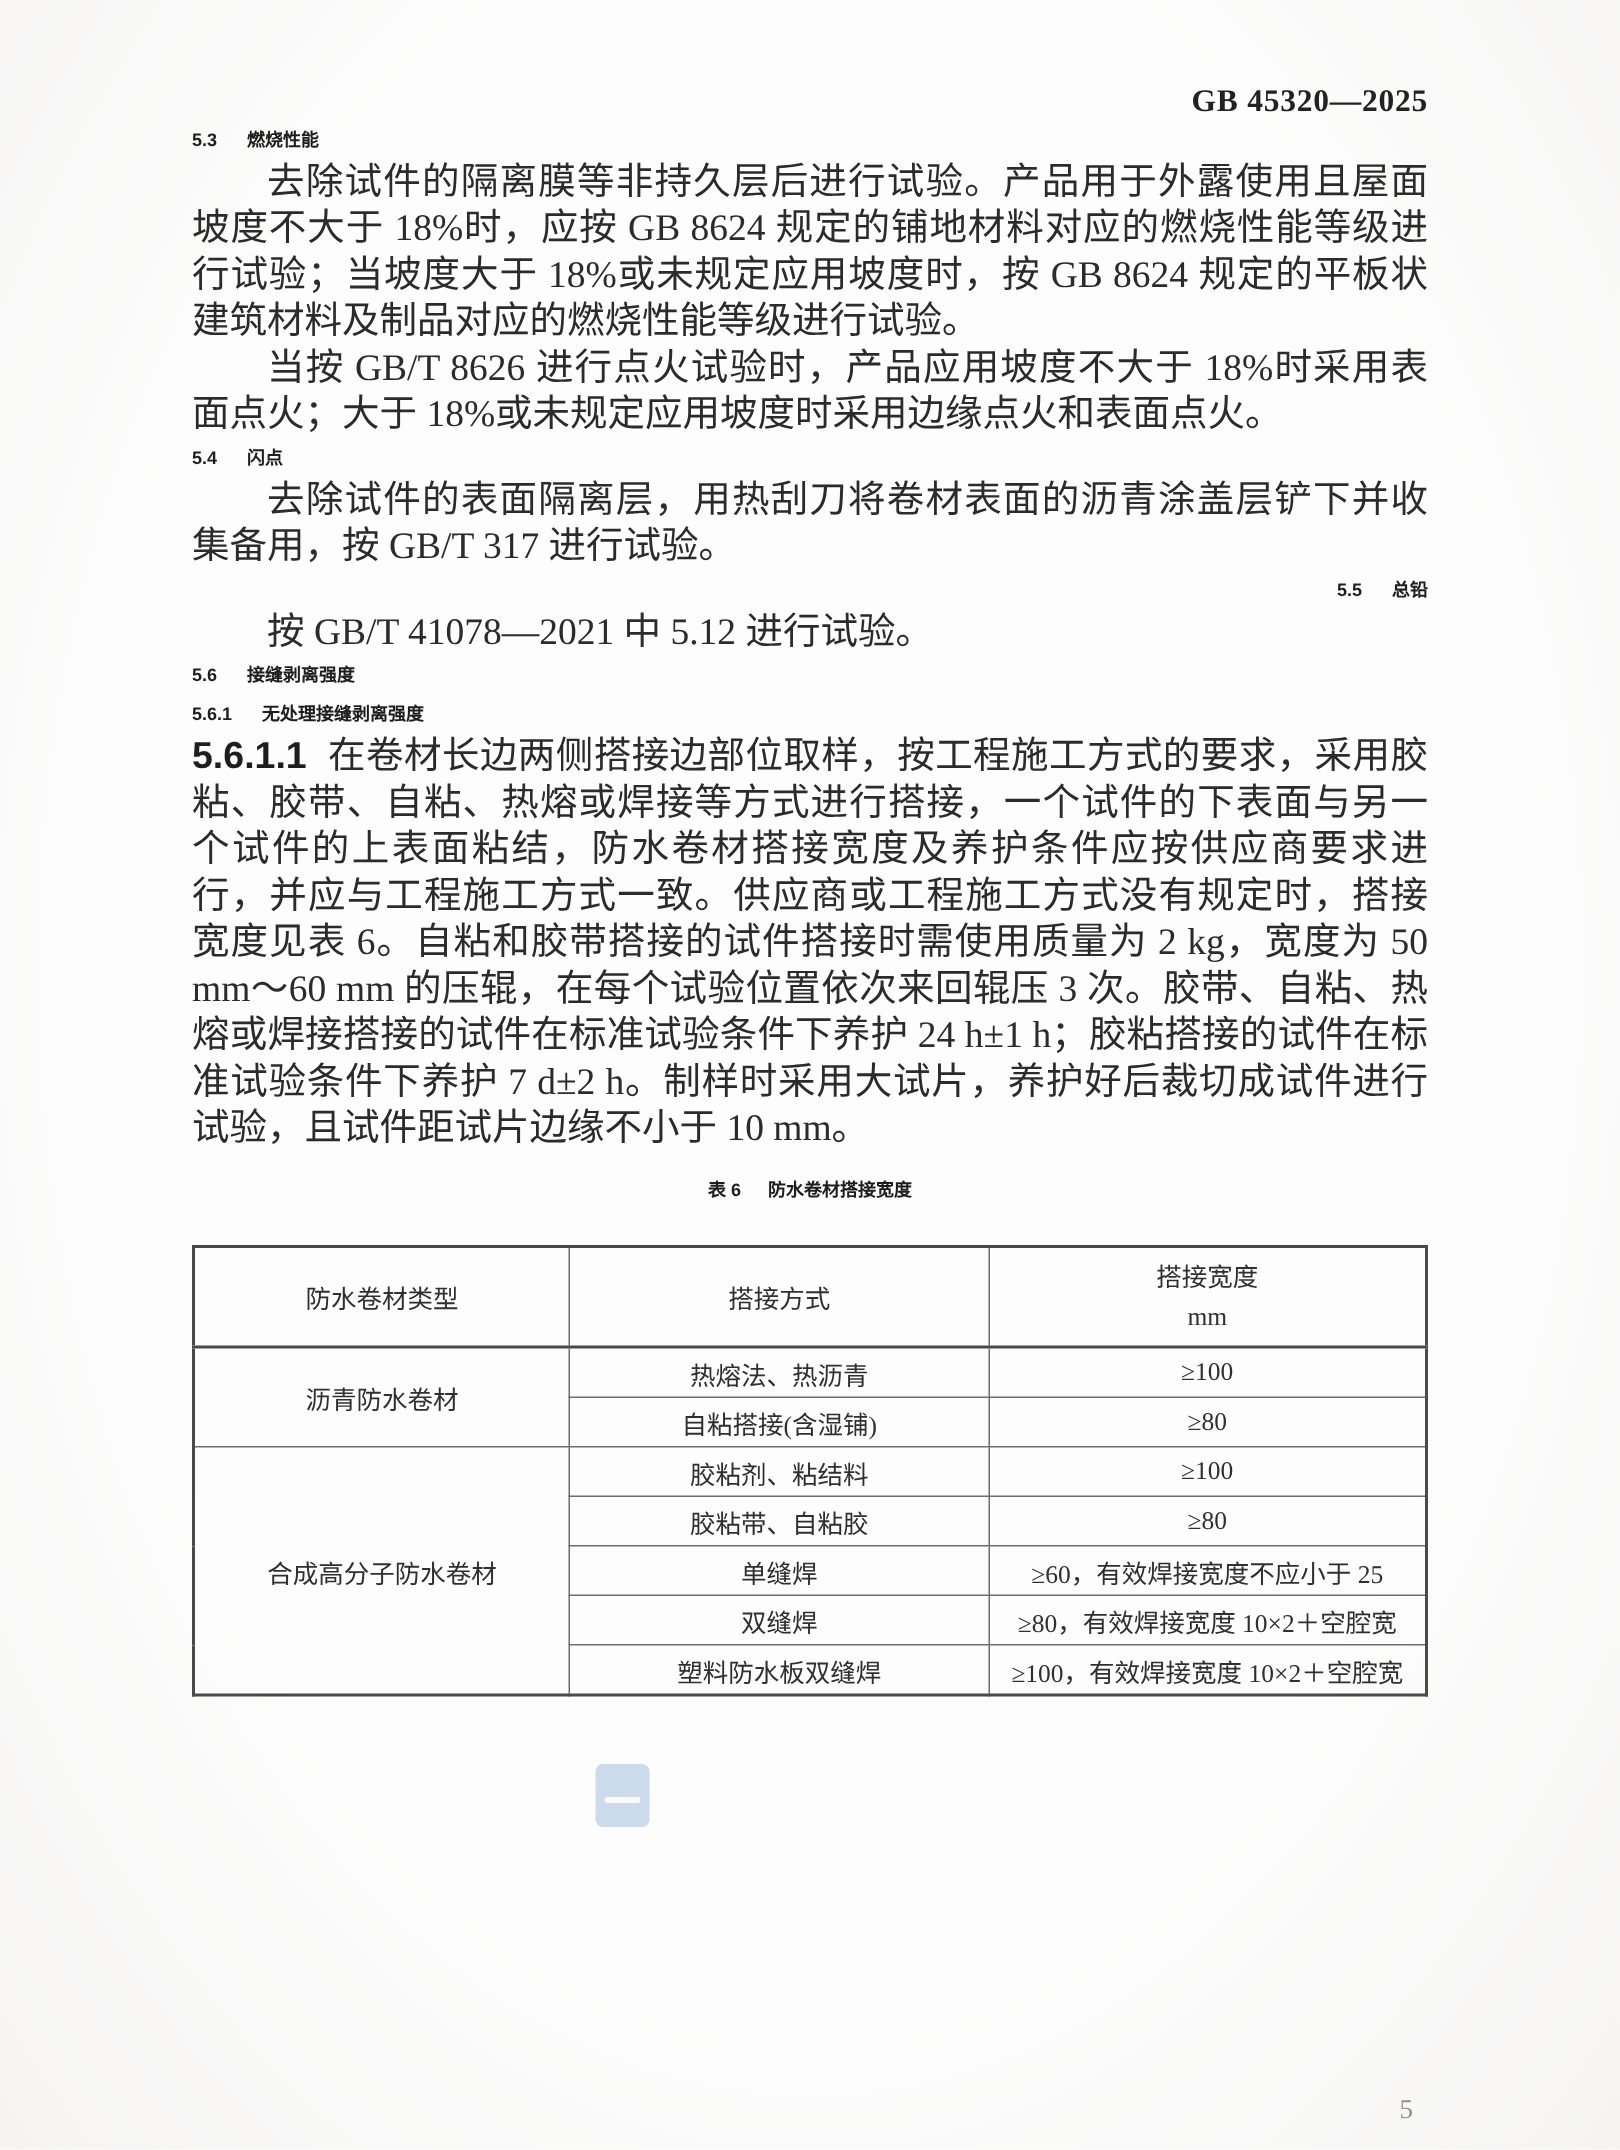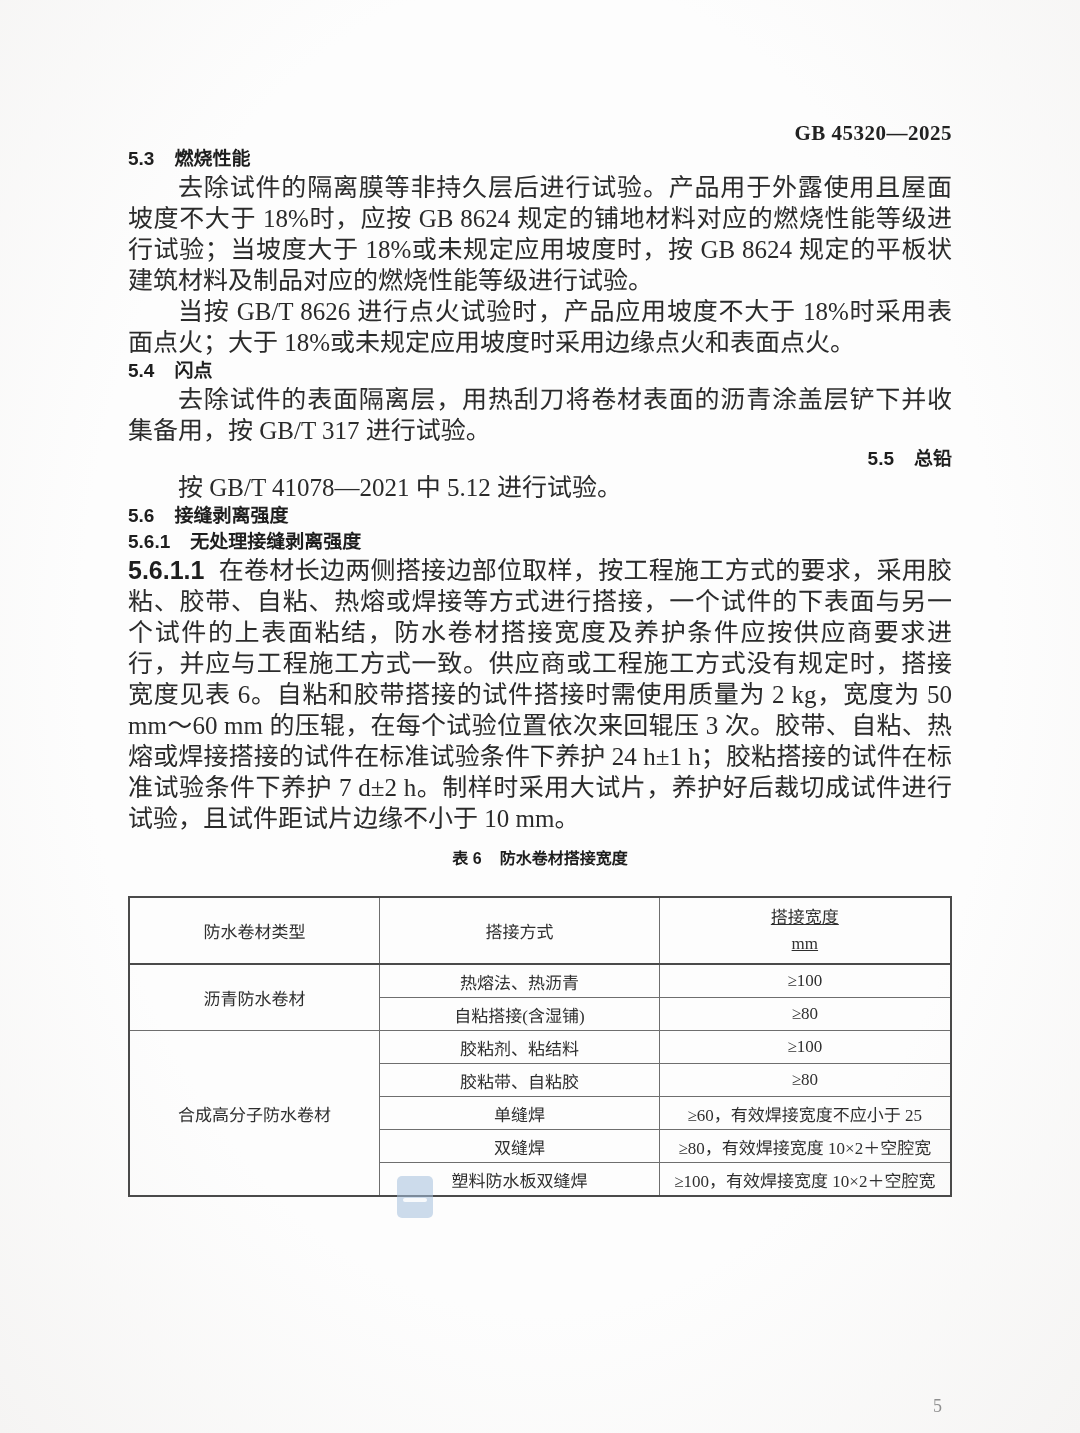--- a/index.html
+++ b/index.html
@@ -7,35 +7,35 @@
     width:1080px;height:1433px;
     background:#ffffff;
     font-family:"Liberation Serif","DejaVu Serif",serif;
     color:#2b2b2b;
     -webkit-font-smoothing:antialiased;
   }
   .page{
     position:relative;
     width:1080px;height:1433px;
     box-sizing:border-box;
-    padding:120px 128px 0 128px;
+    padding:54px 128px 0 128px;
     background:radial-gradient(ellipse at 50% 45%, #fdfdfd 60%, #f5f4f3 100%);
     overflow:hidden;
   }
   .doc-header{
     height:26px;line-height:26px;
     text-align:right;
     font-family:"Liberation Serif","DejaVu Serif",serif;
     font-weight:700;font-size:21px;color:#222;
     letter-spacing:0.5px;
   }
   h2.sec{
     margin:0;padding:0;
     font-family:"Liberation Sans","DejaVu Sans",sans-serif;
-    font-weight:700;font-size:19px;color:#1e1e1e;
+    font-weight:700;font-size:12px;color:#1e1e1e;
     height:26px;line-height:26px;
   }
   h2.sec .num{margin-right:20px;}
   p.body{
     margin:0;padding:0;
     font-size:25px;line-height:31px;
     text-align:justify;
     color:#2b2b2b;
   }
   p.indent{text-indent:2em;}
@@ -44,42 +44,42 @@
     font-weight:700;font-style:normal;color:#1e1e1e;
     margin-right:14px;
   }
   .mt38{margin-top:38px;} .mt22{margin-top:22px;} .mt12{margin-top:12px;}
   .mt14{margin-top:14px;text-align:right;} .mt16{margin-top:16px;} .mt15{margin-top:15px;}
   .mt9{margin-top:24px;}  .mt24{margin-top:24px;}
   .tbl-caption{
     margin-top:12px;height:26px;line-height:26px;
     text-align:center;
     font-family:"Liberation Sans","DejaVu Sans",sans-serif;
-    font-weight:700;font-size:16px;color:#1e1e1e;
+    font-weight:700;font-size:12px;color:#1e1e1e;
   }
   .tbl-caption .cap-label{margin-right:18px;}
   table.t6{
     width:100%;
     border-collapse:collapse;
     table-layout:fixed;
     border:2px solid #4a4a4a;
     font-size:17px;color:#2f2f2f;
   }
   table.t6 th, table.t6 td{
     border:1px solid #6e6e6e;
     text-align:center;vertical-align:middle;
     padding:0 4px;
     font-weight:normal;
   }
   table.t6 thead th{
     height:65px;
     border-bottom:2px solid #4a4a4a;
   }
   table.t6 td{height:32px;}
-  .hdr-2line{line-height:26px;text-decoration:underline;}
+  .hdr-2line{line-height:26px;}
   .page-number{
     position:absolute;top:1396px;right:138px;
     font-size:18px;color:#8f8f8f;
   }
   .watermark{
     position:absolute;left:397px;top:1176px;
     width:36px;height:42px;border-radius:5px;
     background:rgba(164,191,221,0.55);
     pointer-events:none;
   }

